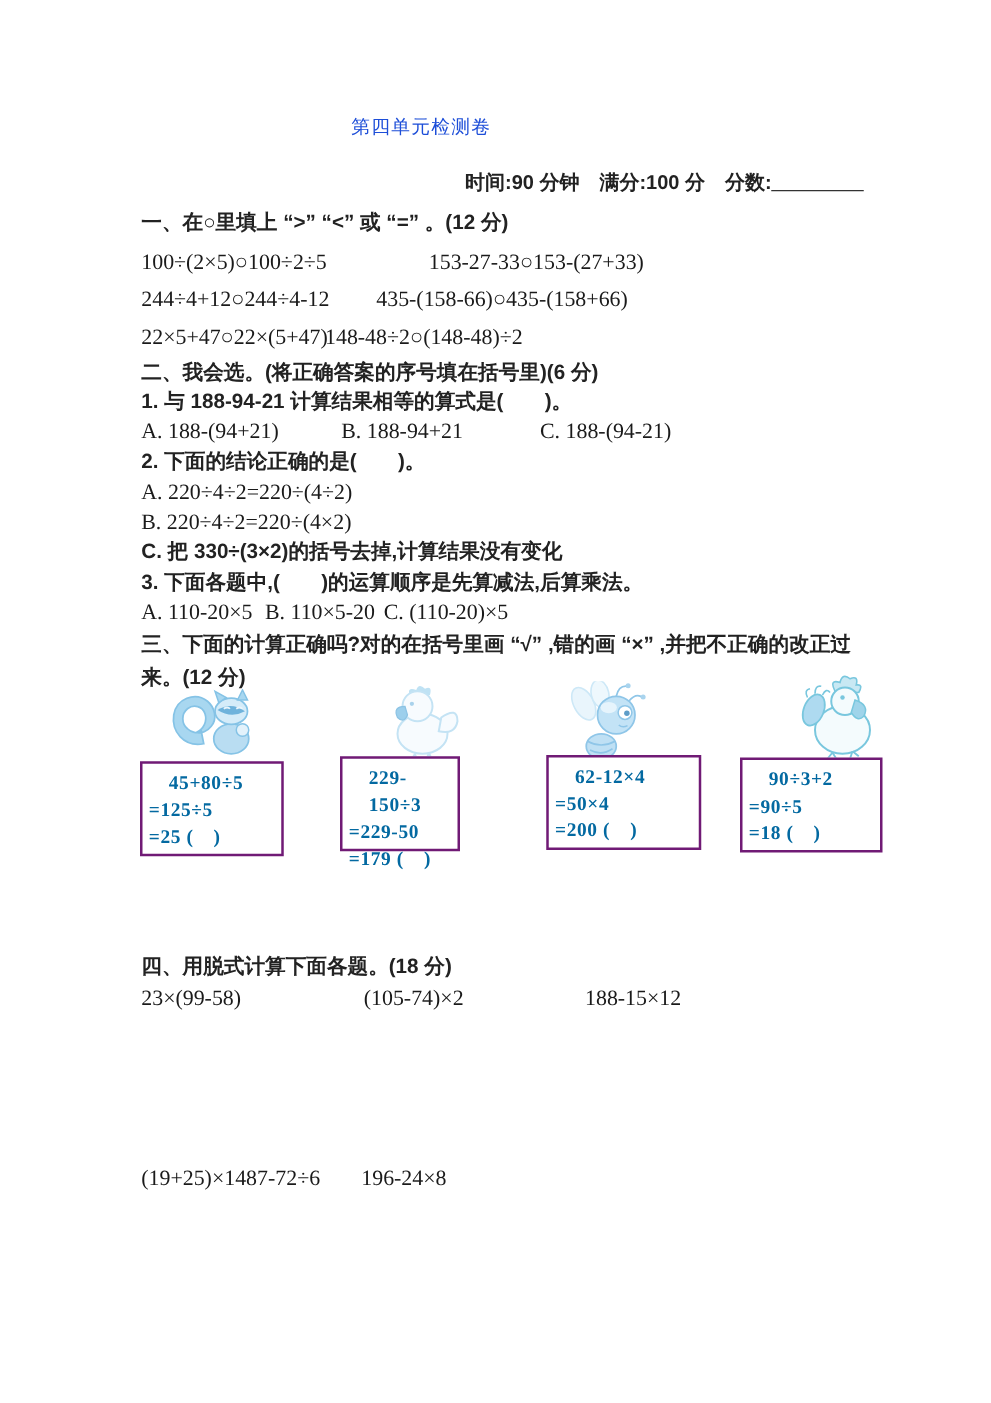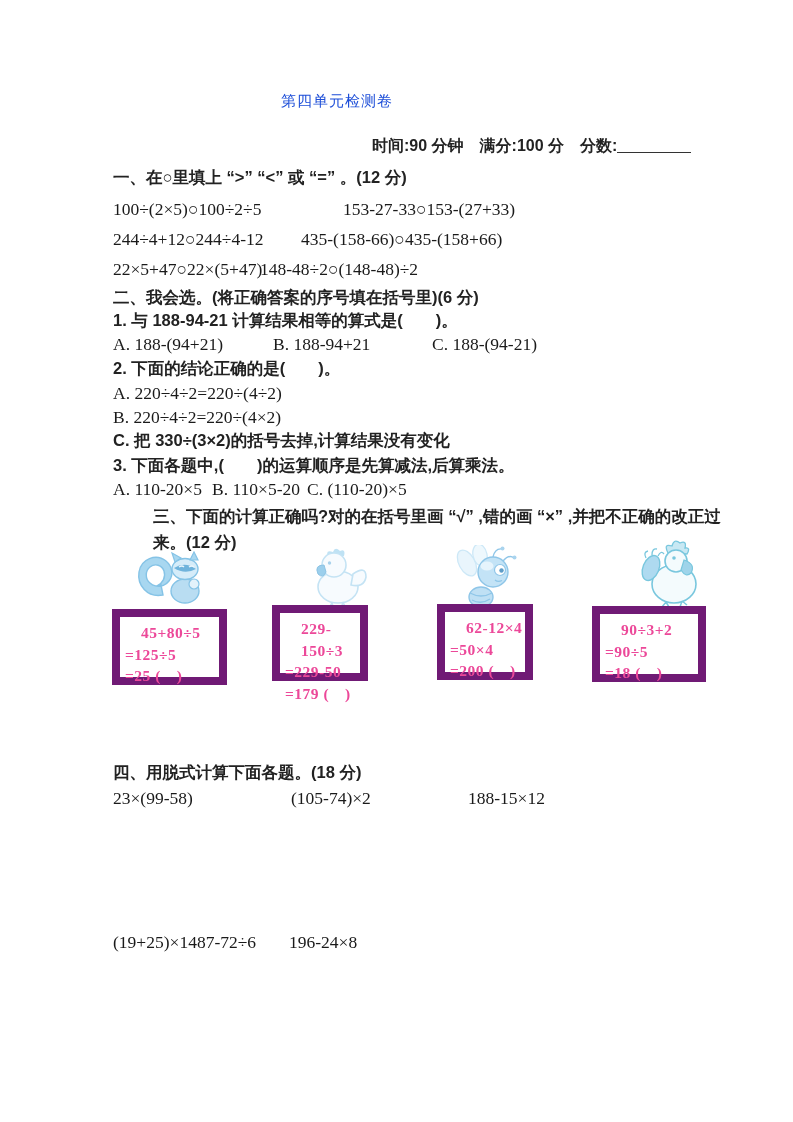--- a/index.html
+++ b/index.html
@@ -6,24 +6,24 @@
   .page{position:relative;width:793px;height:1122px;background:#ffffff;overflow:hidden;
         color:#1c1c1c;}
   .abs{position:absolute;white-space:nowrap;}
   
   .t-cn{font-family:"Liberation Sans",sans-serif;font-weight:bold;font-size:16.5px;color:#222;}
   
   .t-num{font-family:"Liberation Serif",serif;font-weight:normal;font-size:17.5px;color:#1a1a1a;}
   .title{font-family:"Liberation Serif",serif;font-size:15px;letter-spacing:1px;color:#1d4ed8;}
   .score-line{display:inline-block;width:74px;border-bottom:1.6px solid #333;height:14px;
         vertical-align:-2px;}
-  .wrap2{white-space:normal;width:578px;line-height:26px;margin-left:40px;}
-  .calc-box{position:absolute;box-sizing:border-box;height:76px;border:8px solid #701a75;
+  .wrap2{white-space:normal;width:578px;line-height:26px;}
+  .calc-box{position:absolute;box-sizing:border-box;height:76px;border:2px solid #701a75;
         background:#ffffff;z-index:2;font-family:"Liberation Serif",serif;font-weight:bold;
-        font-size:15.5px;line-height:21.5px;padding-top:5px;letter-spacing:0.5px;color:#ec4899;}
+        font-size:15.5px;line-height:21.5px;padding-top:5px;letter-spacing:0.5px;color:#0369a1;}
   .calc-line1{padding-left:21px;}
   .calc-line2,.calc-line3{padding-left:5px;}
   .animal{position:absolute;z-index:1;}
 </style>
 </head>
 <body>
 
 <div class="page">
 
   <div class="abs title" style="left:281px;top:92px;">第四单元检测卷</div>
@@ -110,21 +110,21 @@
   <div class="calc-box" style="left:112px;top:609px;width:115px;">
     <div class="calc-line1">45+80÷5</div>
     <div class="calc-line2">=125÷5</div>
     <div class="calc-line3">=25 (　)</div>
   </div>
   <div class="calc-box" style="left:272px;top:605px;width:96px;">
     <div class="calc-line1">229-150÷3</div>
     <div class="calc-line2">=229-50</div>
     <div class="calc-line3">=179 (　)</div>
   </div>
-  <div class="calc-box" style="left:437px;top:604px;width:96px;">
+  <div class="calc-box" style="left:437px;top:604px;width:124px;">
     <div class="calc-line1">62-12×4</div>
     <div class="calc-line2">=50×4</div>
     <div class="calc-line3">=200 (　)</div>
   </div>
   <div class="calc-box" style="left:592px;top:606px;width:114px;">
     <div class="calc-line1">90÷3+2</div>
     <div class="calc-line2">=90÷5</div>
     <div class="calc-line3">=18 (　)</div>
   </div>
 

